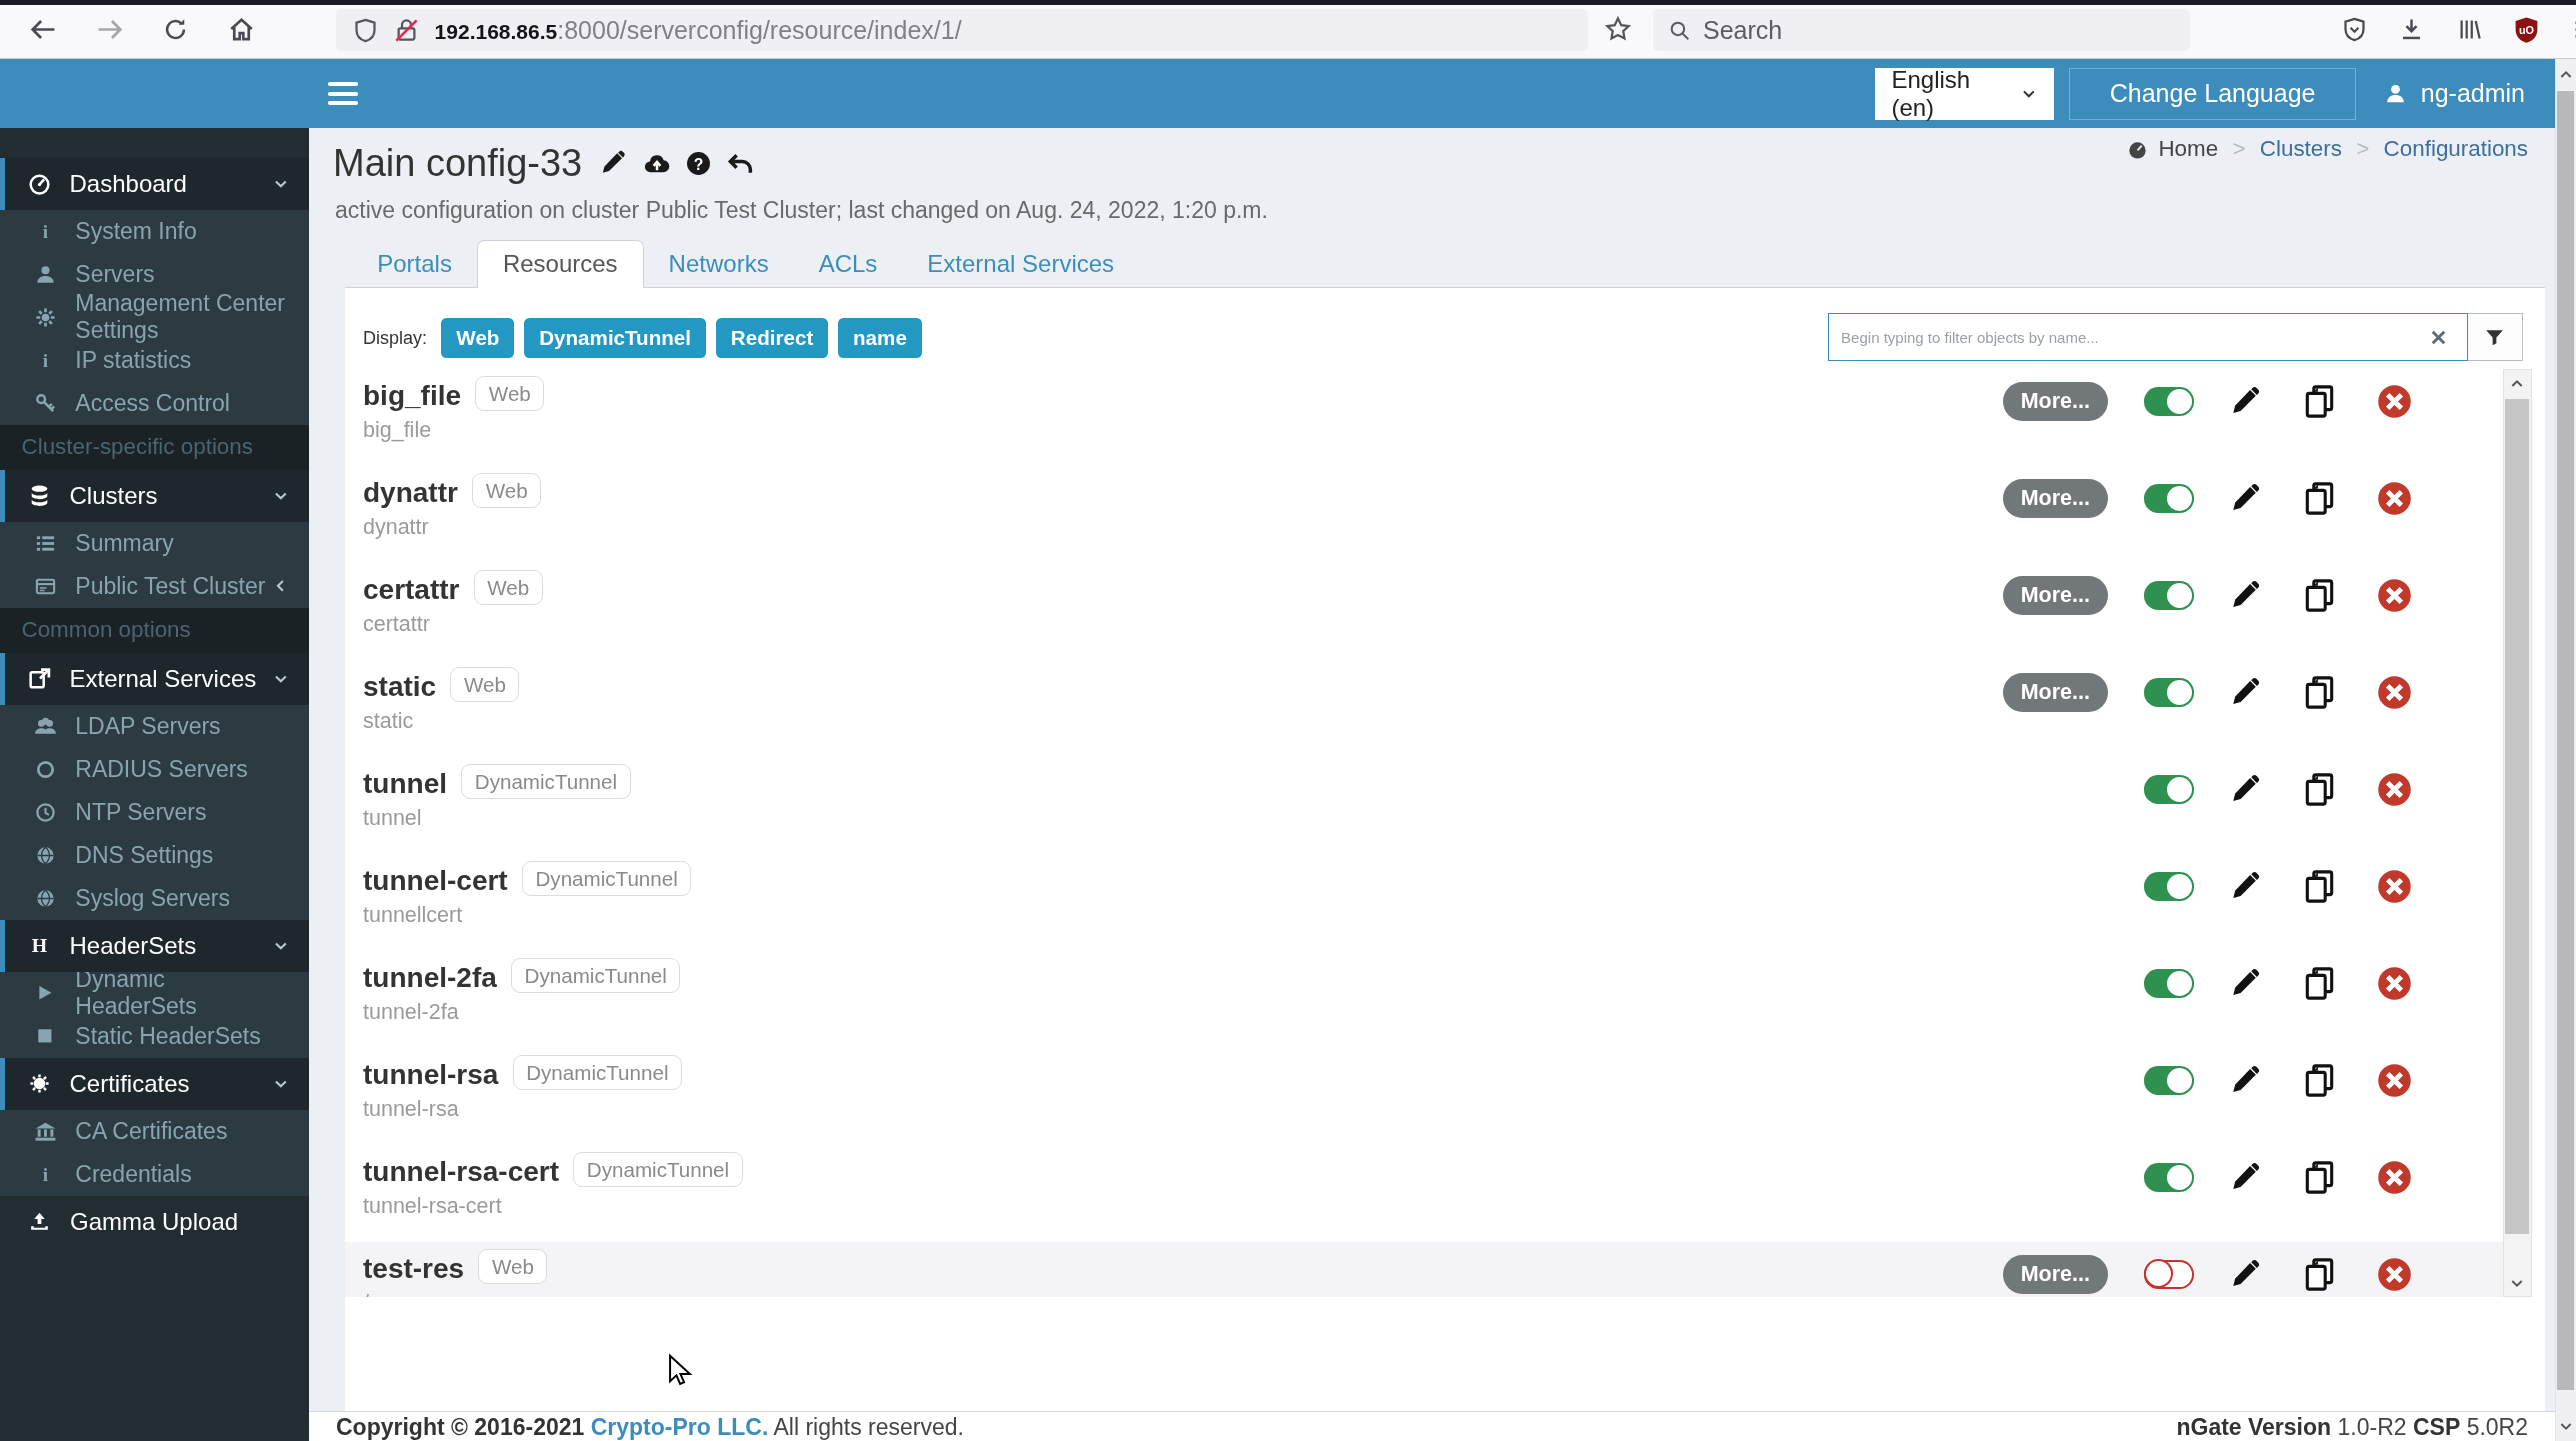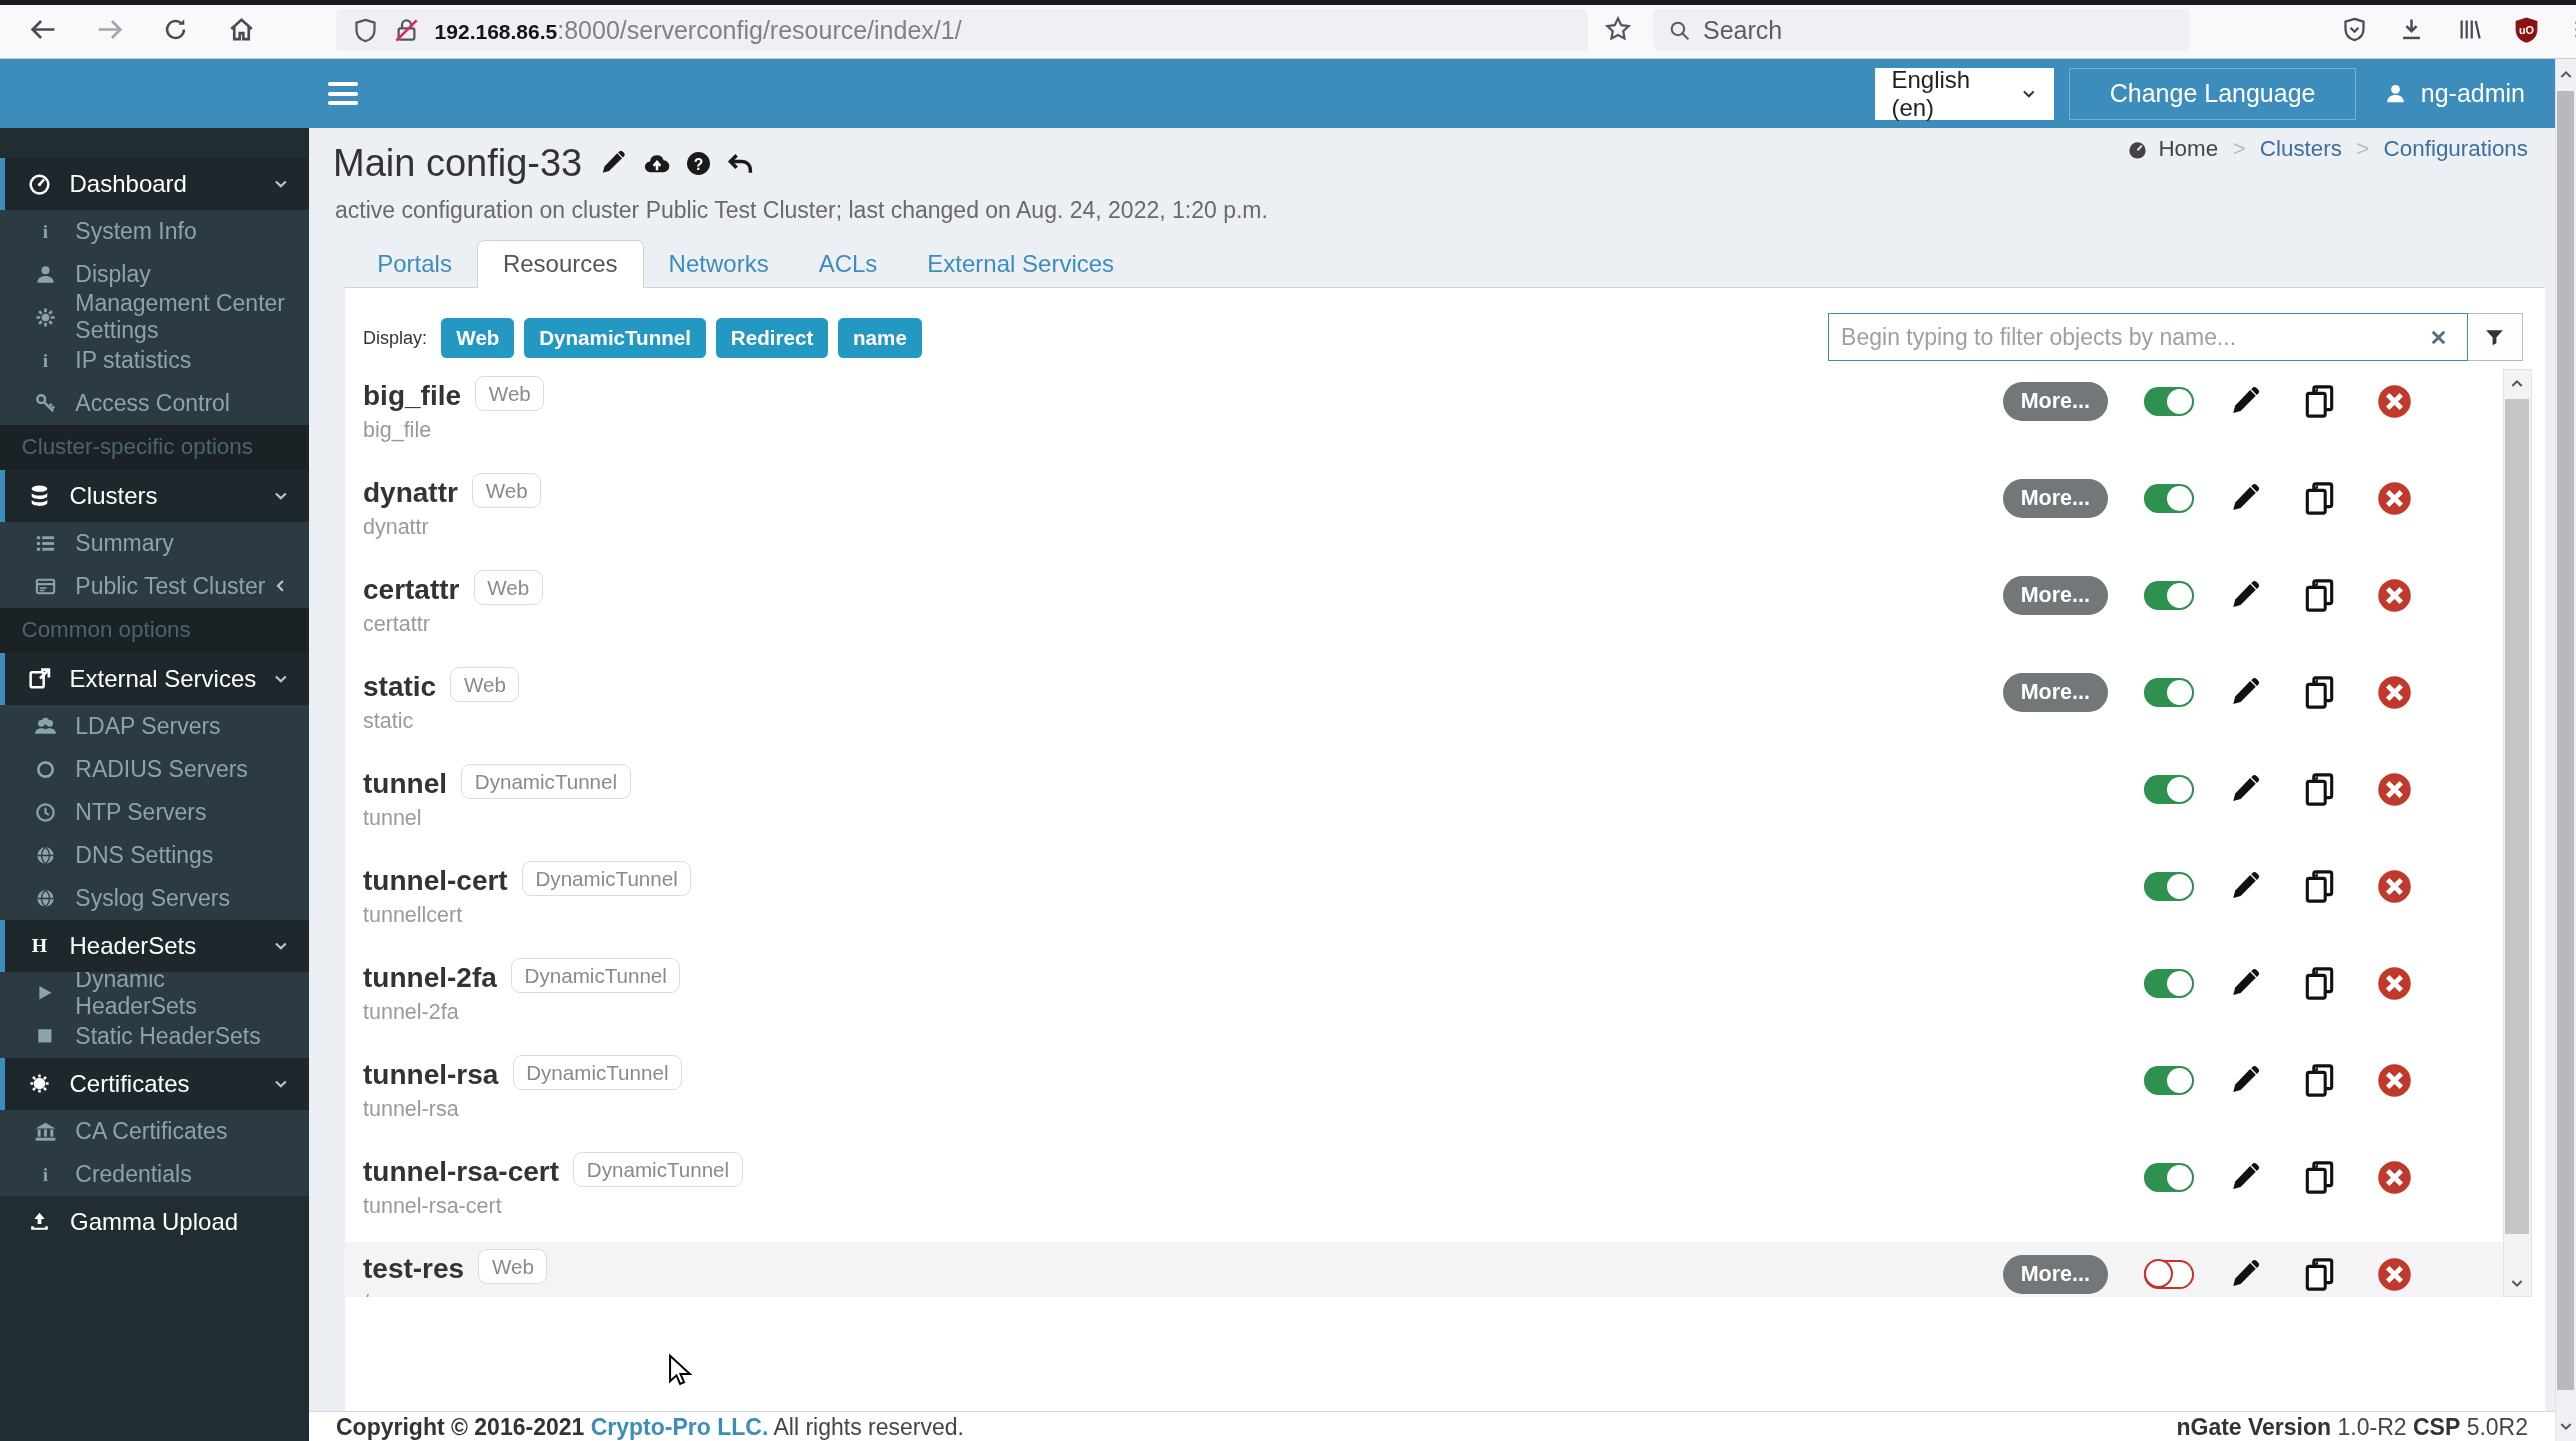--- a/index.html
+++ b/index.html
@@ -61,21 +61,21 @@
   .tabs { position:absolute; left:36px; top:112px; width:2200px; height:48px; display:flex; align-items:stretch; border-bottom:0.9px solid #cdd2d8; padding-left:7.2px; }
   .tab { font-size:24px; color:#3c8dbc; display:flex; align-items:center; padding:0 25px; cursor:pointer; }
   .tab.active { background:#fff; color:#555; border:0.9px solid #cdd2d8; border-bottom:1.8px solid #fff; margin-bottom:-0.9px; border-radius:7.2px 7.2px 0 0; }
 
   .panel { position:absolute; left:36px; top:160px; width:2200px; height:1222px; background:#fff; }
   .toolbar { position:absolute; top:25px; left:18px; right:22.4px; height:52px; }
   .display-group { position:absolute; left:0; top:5.4px; display:flex; align-items:center; gap:10.7px; }
   .display-lbl { font-size:18px; color:#333; margin-right:3.6px;text-align:center; }
   .fbadge { background:#2298c2; color:#fff; font-size:20.6px; font-weight:bold; padding:8px 15px; border-radius:5.4px; cursor:pointer; }
   .filter-group { position:absolute; right:0; top:0; display:flex; }
-  .filter-input { width:640px; height:48px; border:1.8px solid #3c8dbc; font-size:23px; padding:0 57px 0 12.5px; color:#7f1d1d; outline:none; font-family:"Liberation Sans",sans-serif; }
+  .filter-input { width:640px; height:48px; border:1.8px solid #3c8dbc; font-size:15px; padding:0 57px 0 12.5px; color:#7f1d1d; outline:none; font-family:"Liberation Sans",sans-serif; }
   .filter-input::placeholder { color:#9aa0a6; }
   .filter-clear { position:absolute; right:73px; top:12.5px; color:#5a6b7d; cursor:pointer; }
   .filter-btn { width:55px; height:48px; border:0.9px solid #bbb; border-left:none; background:#fdfdfd; display:flex; align-items:center; justify-content:center; color:#333; cursor:pointer; }
 
   .list { position:absolute; top:81px; left:0; right:0; height:928px; overflow:hidden; }
   .rows { position:absolute; left:0; right:42px; top:0; }
   .row { height:97px; padding:9px 49px 0 18px; position:relative; }
   .row.dim { background:#f4f4f6; }
   .res-head { display:flex; align-items:center; }
   .res-name { font-size:28px; font-weight:600; color:#333; }
@@ -269,21 +269,21 @@
       </div>
       <div class="sb-sub">
         <span class="sb-ic">
           <span style="display:flex">
             <svg class="ic" width="23" height="23" viewBox="0 0 24 24">
               <circle cx="12" cy="7.5" r="4.2" fill="currentColor"></circle>
               <path d="M3.5 20.5c0-4.6 3.7-7 8.5-7s8.5 2.4 8.5 7z" fill="currentColor"></path>
             </svg>
           </span>
         </span>
-        <span class="sb-lbl">Display</span>
+        <span class="sb-lbl">Servers</span>
       </div>
       <div class="sb-sub">
         <span class="sb-ic">
           <span style="display:flex">
             <svg class="ic" width="23" height="23" viewBox="0 0 24 24">
               <circle cx="12" cy="12" r="4" fill="currentColor"></circle>
               <g stroke="currentColor" stroke-width="2.8">
                 <path d="M12 2.5v4M12 17.5v4M2.5 12h4M17.5 12h4M5.3 5.3l2.8 2.8M15.9 15.9l2.8 2.8M18.7 5.3l-2.8 2.8M8.1 15.9l-2.8 2.8"></path>
               </g>
             </svg>

